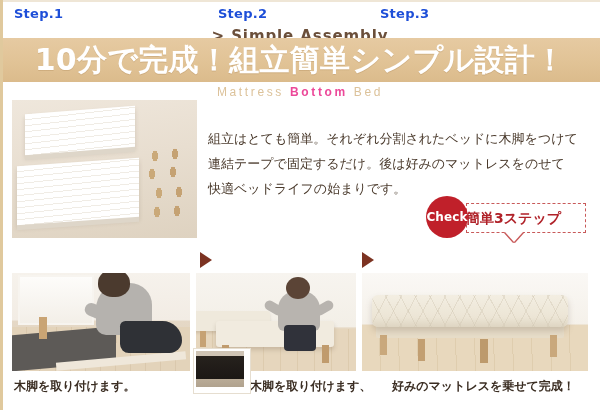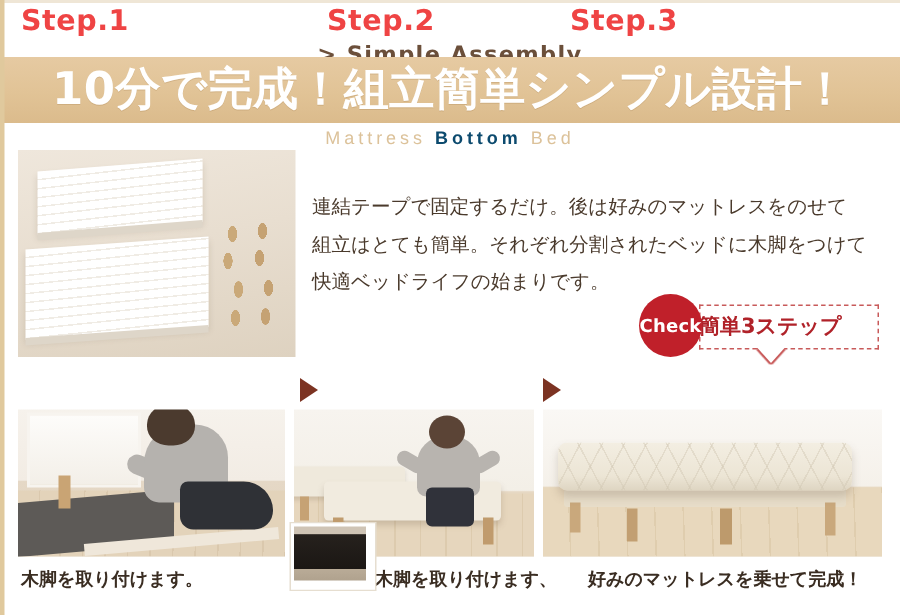--- a/index.html
+++ b/index.html
@@ -32,21 +32,21 @@
     letter-spacing:.01em;
     font-family:"DejaVu Sans",sans-serif;
     text-shadow:0 1px 0 rgba(160,120,70,.25);
     white-space:nowrap;
   }
   .subline{
     position:absolute;left:0;top:85px;width:600px;text-align:center;
     font-size:12px;letter-spacing:.22em;white-space:nowrap;
   }
   .subline .soft{color:#dcc29a;font-weight:400;}
-  .subline .strong{color:#0c4a6e;font-weight:700;}
+  .subline .strong{color:#ec4899;font-weight:700;}
 
   
   .hero-photo{
     position:absolute;left:12px;top:100px;width:185px;height:138px;
     background:
       
       radial-gradient(ellipse 5px 9px at 143px 56px,#caa979 0%,#caa979 60%,rgba(0,0,0,0) 62%),
       radial-gradient(ellipse 5px 9px at 163px 54px,#c5a273 0%,#c5a273 60%,rgba(0,0,0,0) 62%),
       radial-gradient(ellipse 5px 9px at 140px 74px,#caa979 0%,#caa979 60%,rgba(0,0,0,0) 62%),
       radial-gradient(ellipse 5px 9px at 161px 72px,#c5a273 0%,#c5a273 60%,rgba(0,0,0,0) 62%),
@@ -96,21 +96,21 @@
     position:absolute;left:426px;top:196px;width:42px;height:42px;border-radius:50%;
     background:#c0202a;z-index:14;
     display:flex;align-items:center;justify-content:center;
   }
   .check-circle span{
     color:#fff;font-size:12px;font-weight:700;letter-spacing:.01em;
     font-family:"DejaVu Sans",sans-serif;
   }
   .step-label{
     position:absolute;top:0;height:28px;line-height:28px;
-    color:#ef4444;font-size:19px;font-weight:700;letter-spacing:.02em;
+    color:#1d4ed8;font-size:13px;font-weight:700;letter-spacing:.02em;
     font-family:"DejaVu Sans",sans-serif;white-space:nowrap;z-index:9;
   }
   .arrow{
     position:absolute;top:8px;width:0;height:0;
     border-top:8px solid transparent;border-bottom:8px solid transparent;
     border-left:12px solid #7c3322;z-index:9;
   }
   .photo{position:absolute;overflow:hidden;}
 
   
@@ -201,22 +201,22 @@
   <div class="hero-photo">
     <div class="panel p1">
         <div class="panel-edge"></div>
       </div>
     <div class="panel p2">
         <div class="panel-edge"></div>
       </div>
   </div>
 
   <div class="copy">
+    <p>組立はとても簡単。それぞれ分割されたベッドに木脚をつけて</p>
     <p>連結テープで固定するだけ。後は好みのマットレスをのせて</p>
-    <p>組立はとても簡単。それぞれ分割されたベッドに木脚をつけて</p>
     <p>快適ベッドライフの始まりです。</p>
   </div>
 
   <div class="callout"></div>
   <div class="callout-text" style="left:466px;top:204px;">簡単3ステップ</div>
   <div class="callout-tail"></div>
   <div class="check-circle">
     <span>Check</span>
   </div>
 

